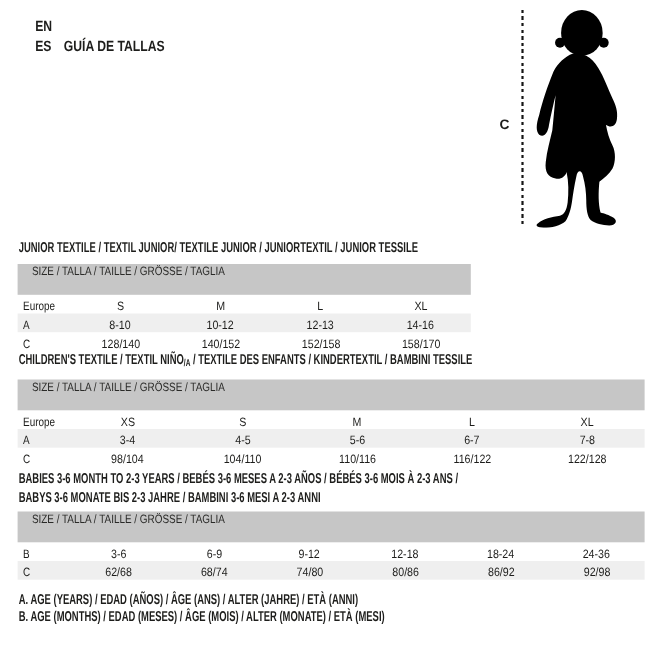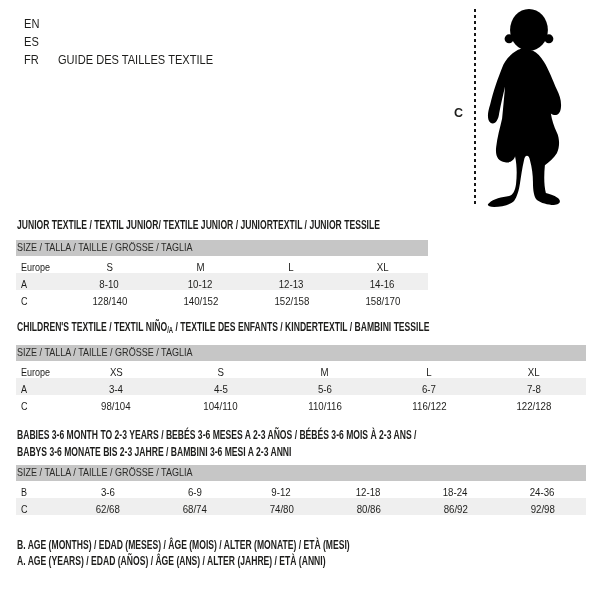--- a/index.html
+++ b/index.html
@@ -16,64 +16,61 @@
     font-family: "Liberation Sans", sans-serif;
     overflow: hidden;
   }
   
   .cx  { display: inline-block; transform: scaleX(0.82); transform-origin: 0 50%; white-space: nowrap; }
   .cxc { display: inline-block; transform: scaleX(0.88); transform-origin: 50% 50%; white-space: nowrap; }
   .cxt { display: inline-block; transform: scaleX(0.66); transform-origin: 0 50%; white-space: nowrap; }
 
   
   .lang-block { position: absolute; left: 24px; top: 14px; }
-  .lang-row { display: flex; height: 18px; align-items: center; font-weight: normal; font-size: 13.5px; }
+  .lang-row { display: flex; height: 18px; align-items: center; font-weight: bold; font-size: 13.5px; text-align: center; }
   .lang-code { width: 34px; }
   
   .dash-line {
     position: absolute; left: 474px; top: 9px; width: 2px; height: 197px;
     background: repeating-linear-gradient(to bottom, #161616 0 3px, transparent 3px 6px);
   }
   .c-label { position: absolute; left: 454px; top: 106px; font-size: 12.5px; font-weight: bold; }
   .toddler { position: absolute; left: 484px; top: 8px; width: 80px; height: 199px; }
 
   
   .sec-head { position: absolute; left: 17px; font-size: 13px; font-weight: bold; line-height: 14px; }
   .sub-a { font-size: 9px; vertical-align: -2px; }
 
   
   .size-table { position: absolute; left: 16px; }
   .t-w1 { width: 412px; }
   .t-w2 { width: 570px; }
   .size-bar {
-    height: 16px; background: var(--bar);
-    font-size: 11px; line-height: 14px; padding-left: 1px; color: #2a2a28;
+    height: 28px; background: var(--bar);
+    font-size: 11px; line-height: 14px; padding-left: 13px; color: #2a2a28;
   }
   .trow { display: flex; height: 17px; align-items: flex-end; font-size: 11px; }
   .trow.alt { background: var(--alt); }
   .trow .lbl { width: 48px; padding-left: 5px; }
   .trow .cell { flex: 1; text-align: center; }
 
   
   .notes { position: absolute; left: 17px; top: 537px; }
   .note-line { height: 16px; font-size: 13px; font-weight: bold; line-height: 16px; }
 </style>
 </head>
 <body>
 
 <div class="lang-block">
   <div class="lang-row">
     <span class="lang-code"><span class="cx">EN</span></span>
   </div>
   <div class="lang-row">
     <span class="lang-code"><span class="cx">ES</span></span>
-  </div>
-  <div class="lang-row">
-    <span class="lang-code"><span class="cx">FR</span></span>
-    <span class="lang-label"><span class="cx">GUIDE DES TAILLES TEXTILE</span></span>
+    <span class="lang-label"><span class="cx">GUÍA DE TALLAS</span></span>
   </div>
 </div>
 
 <div class="dash-line"></div>
 <div class="c-label">C</div>
 <svg class="toddler" viewBox="0 0 80 200" aria-hidden="true">
   <g fill="#000000">
     <ellipse cx="45" cy="22" rx="19" ry="21"></ellipse>
     <circle cx="25" cy="31" r="4.5"></circle>
     <circle cx="65" cy="31" r="4.5"></circle>
@@ -181,15 +178,15 @@
     <span class="cell"><span class="cxc">62/68</span></span>
     <span class="cell"><span class="cxc">68/74</span></span>
     <span class="cell"><span class="cxc">74/80</span></span>
     <span class="cell"><span class="cxc">80/86</span></span>
     <span class="cell"><span class="cxc">86/92</span></span>
     <span class="cell"><span class="cxc">92/98</span></span>
   </div>
 </div>
 
 <div class="notes">
+  <div class="note-line"><span class="cxt">A. AGE (YEARS) / EDAD (AÑOS) / ÂGE (ANS) / ALTER (JAHRE) / ETÀ (ANNI)</span></div>
   <div class="note-line"><span class="cxt">B. AGE (MONTHS) / EDAD (MESES) / ÂGE (MOIS) / ALTER (MONATE) / ETÀ (MESI)</span></div>
-  <div class="note-line"><span class="cxt">A. AGE (YEARS) / EDAD (AÑOS) / ÂGE (ANS) / ALTER (JAHRE) / ETÀ (ANNI)</span></div>
 </div>
 
 </body></html>

